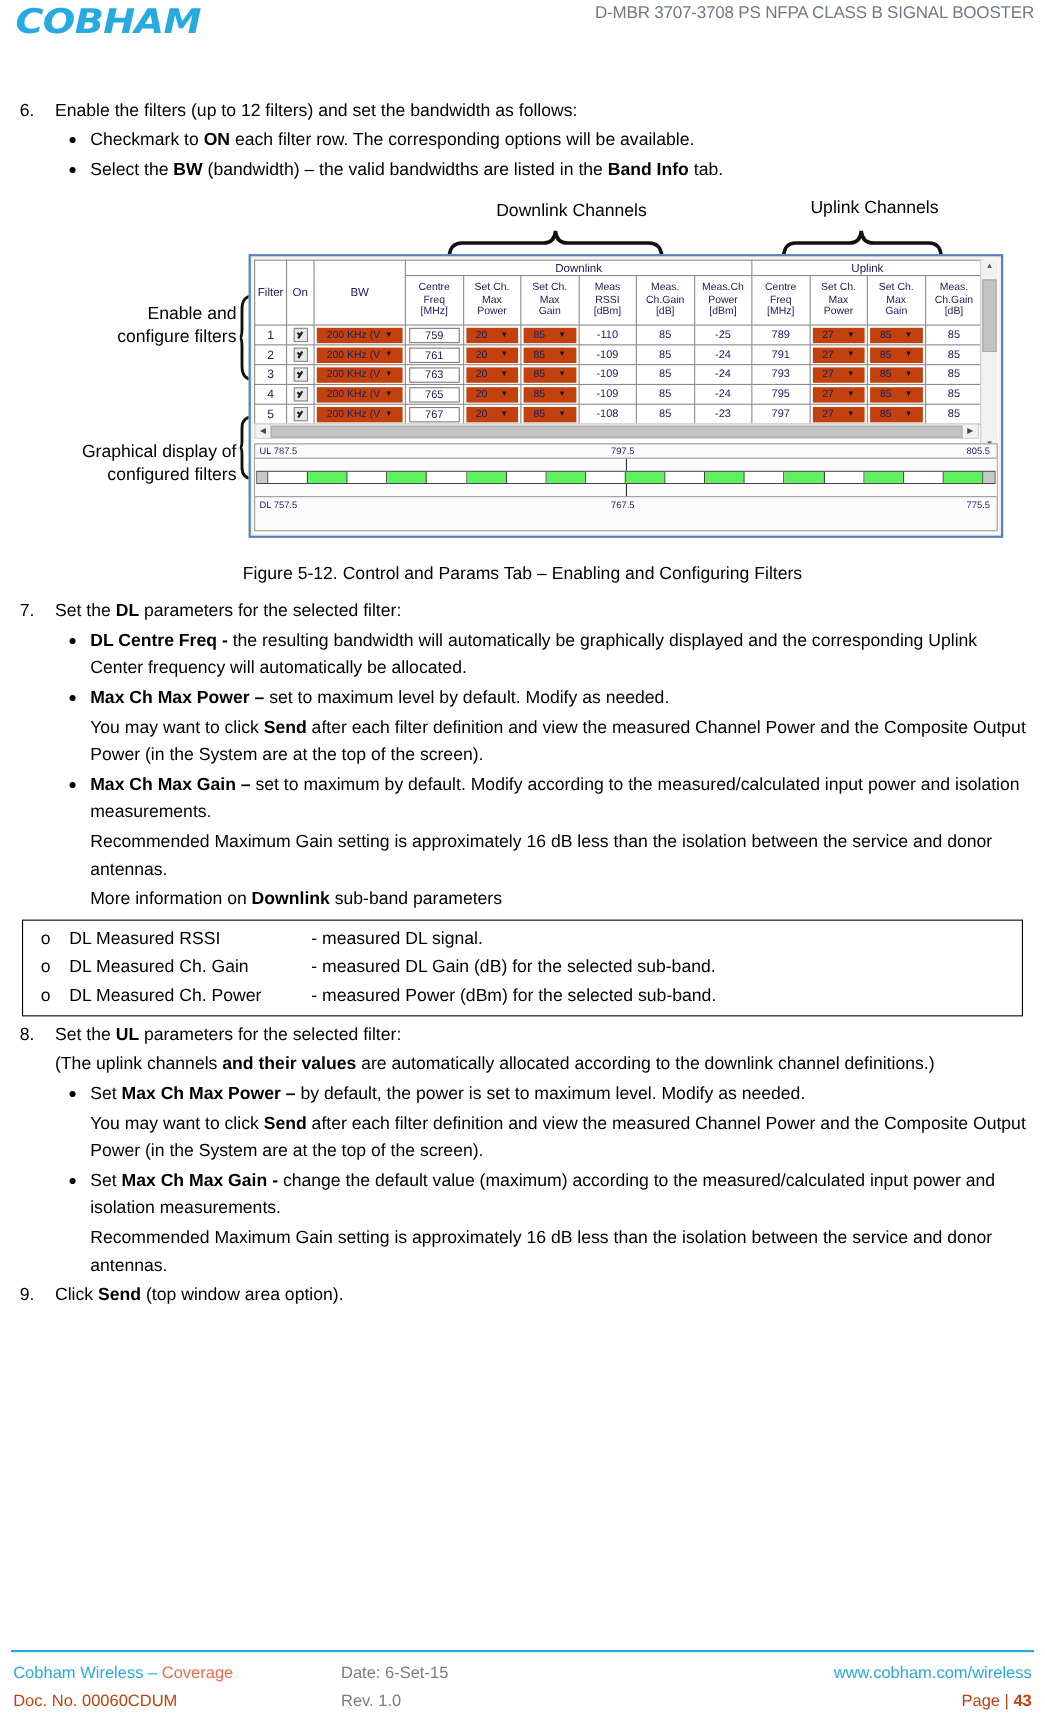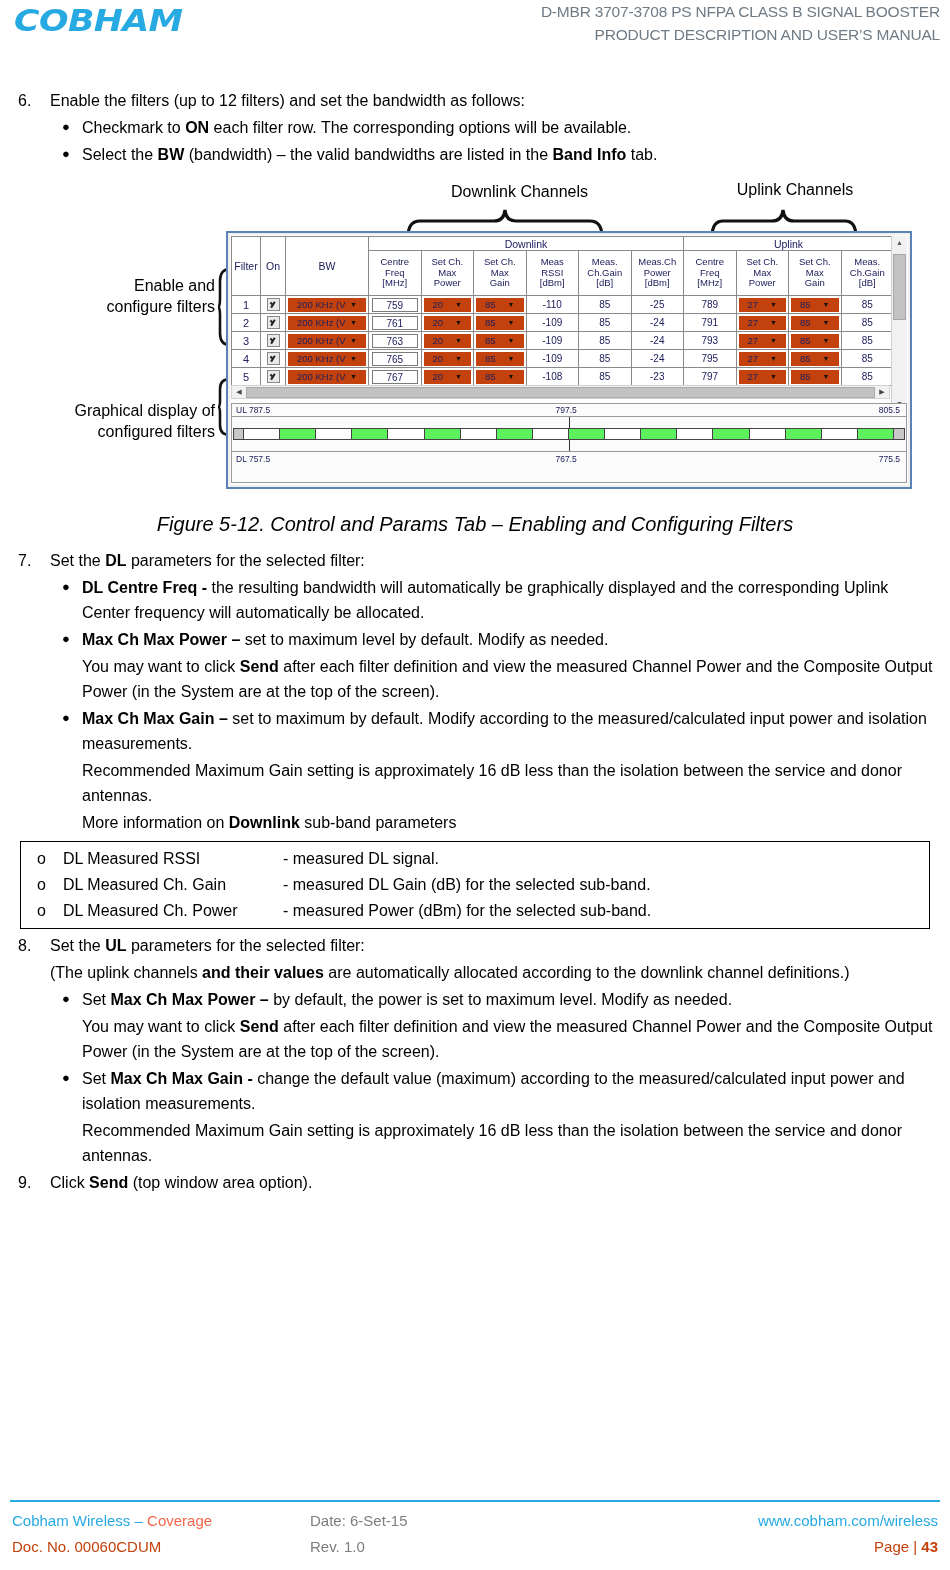--- a/index.html
+++ b/index.html
@@ -191,21 +191,21 @@
   .sp-track {
     position:absolute; left:1px; right:1px; top:11px; height:12px;
     border:1px solid #444; box-sizing:border-box; display:flex; background:#fff;
   }
   .sp-seg { border-right:1px solid #444; box-sizing:border-box; }
   .sp-seg.on { background:#5DF15D; }
   .sp-seg.off { background:#ffffff; }
   .sp-seg.pad { background:#c8c8c8; }
 
   .caption {
-    text-align:center; font-style:italic; font-size:20px;
+    text-align:center; font-size:16px;
     color:#000; margin-top:4px;
   }
 
   
   .obox {
     border:1.5px solid #000;
     margin:6px 10px 4px 10px;
     padding:4px 0 4px 0;
   }
   .orow { position:relative; height:26px; font-size:16px; line-height:26px; }
@@ -226,21 +226,20 @@
   .c-orange { color:#F4674A; }
   .c-dark   { color:#c2410c; }
 </style>
 </head>
 <body>
 
 <div class="header">
   <div class="logo">COBHAM</div>
   <div class="hdr-lines">
     <div>D-MBR 3707-3708 PS NFPA CLASS B SIGNAL BOOSTER</div>
-    <div>PRODUCT DESCRIPTION AND USER’S MANUAL</div>
   </div>
 </div>
 
 <div class="content">
 
   <div class="step" style="margin-top:36px;">
     <span class="num">6.</span>
     <span>Enable the filters (up to 12 filters) and set the bandwidth as follows:</span>
   </div>
   <div class="bullet-item">

